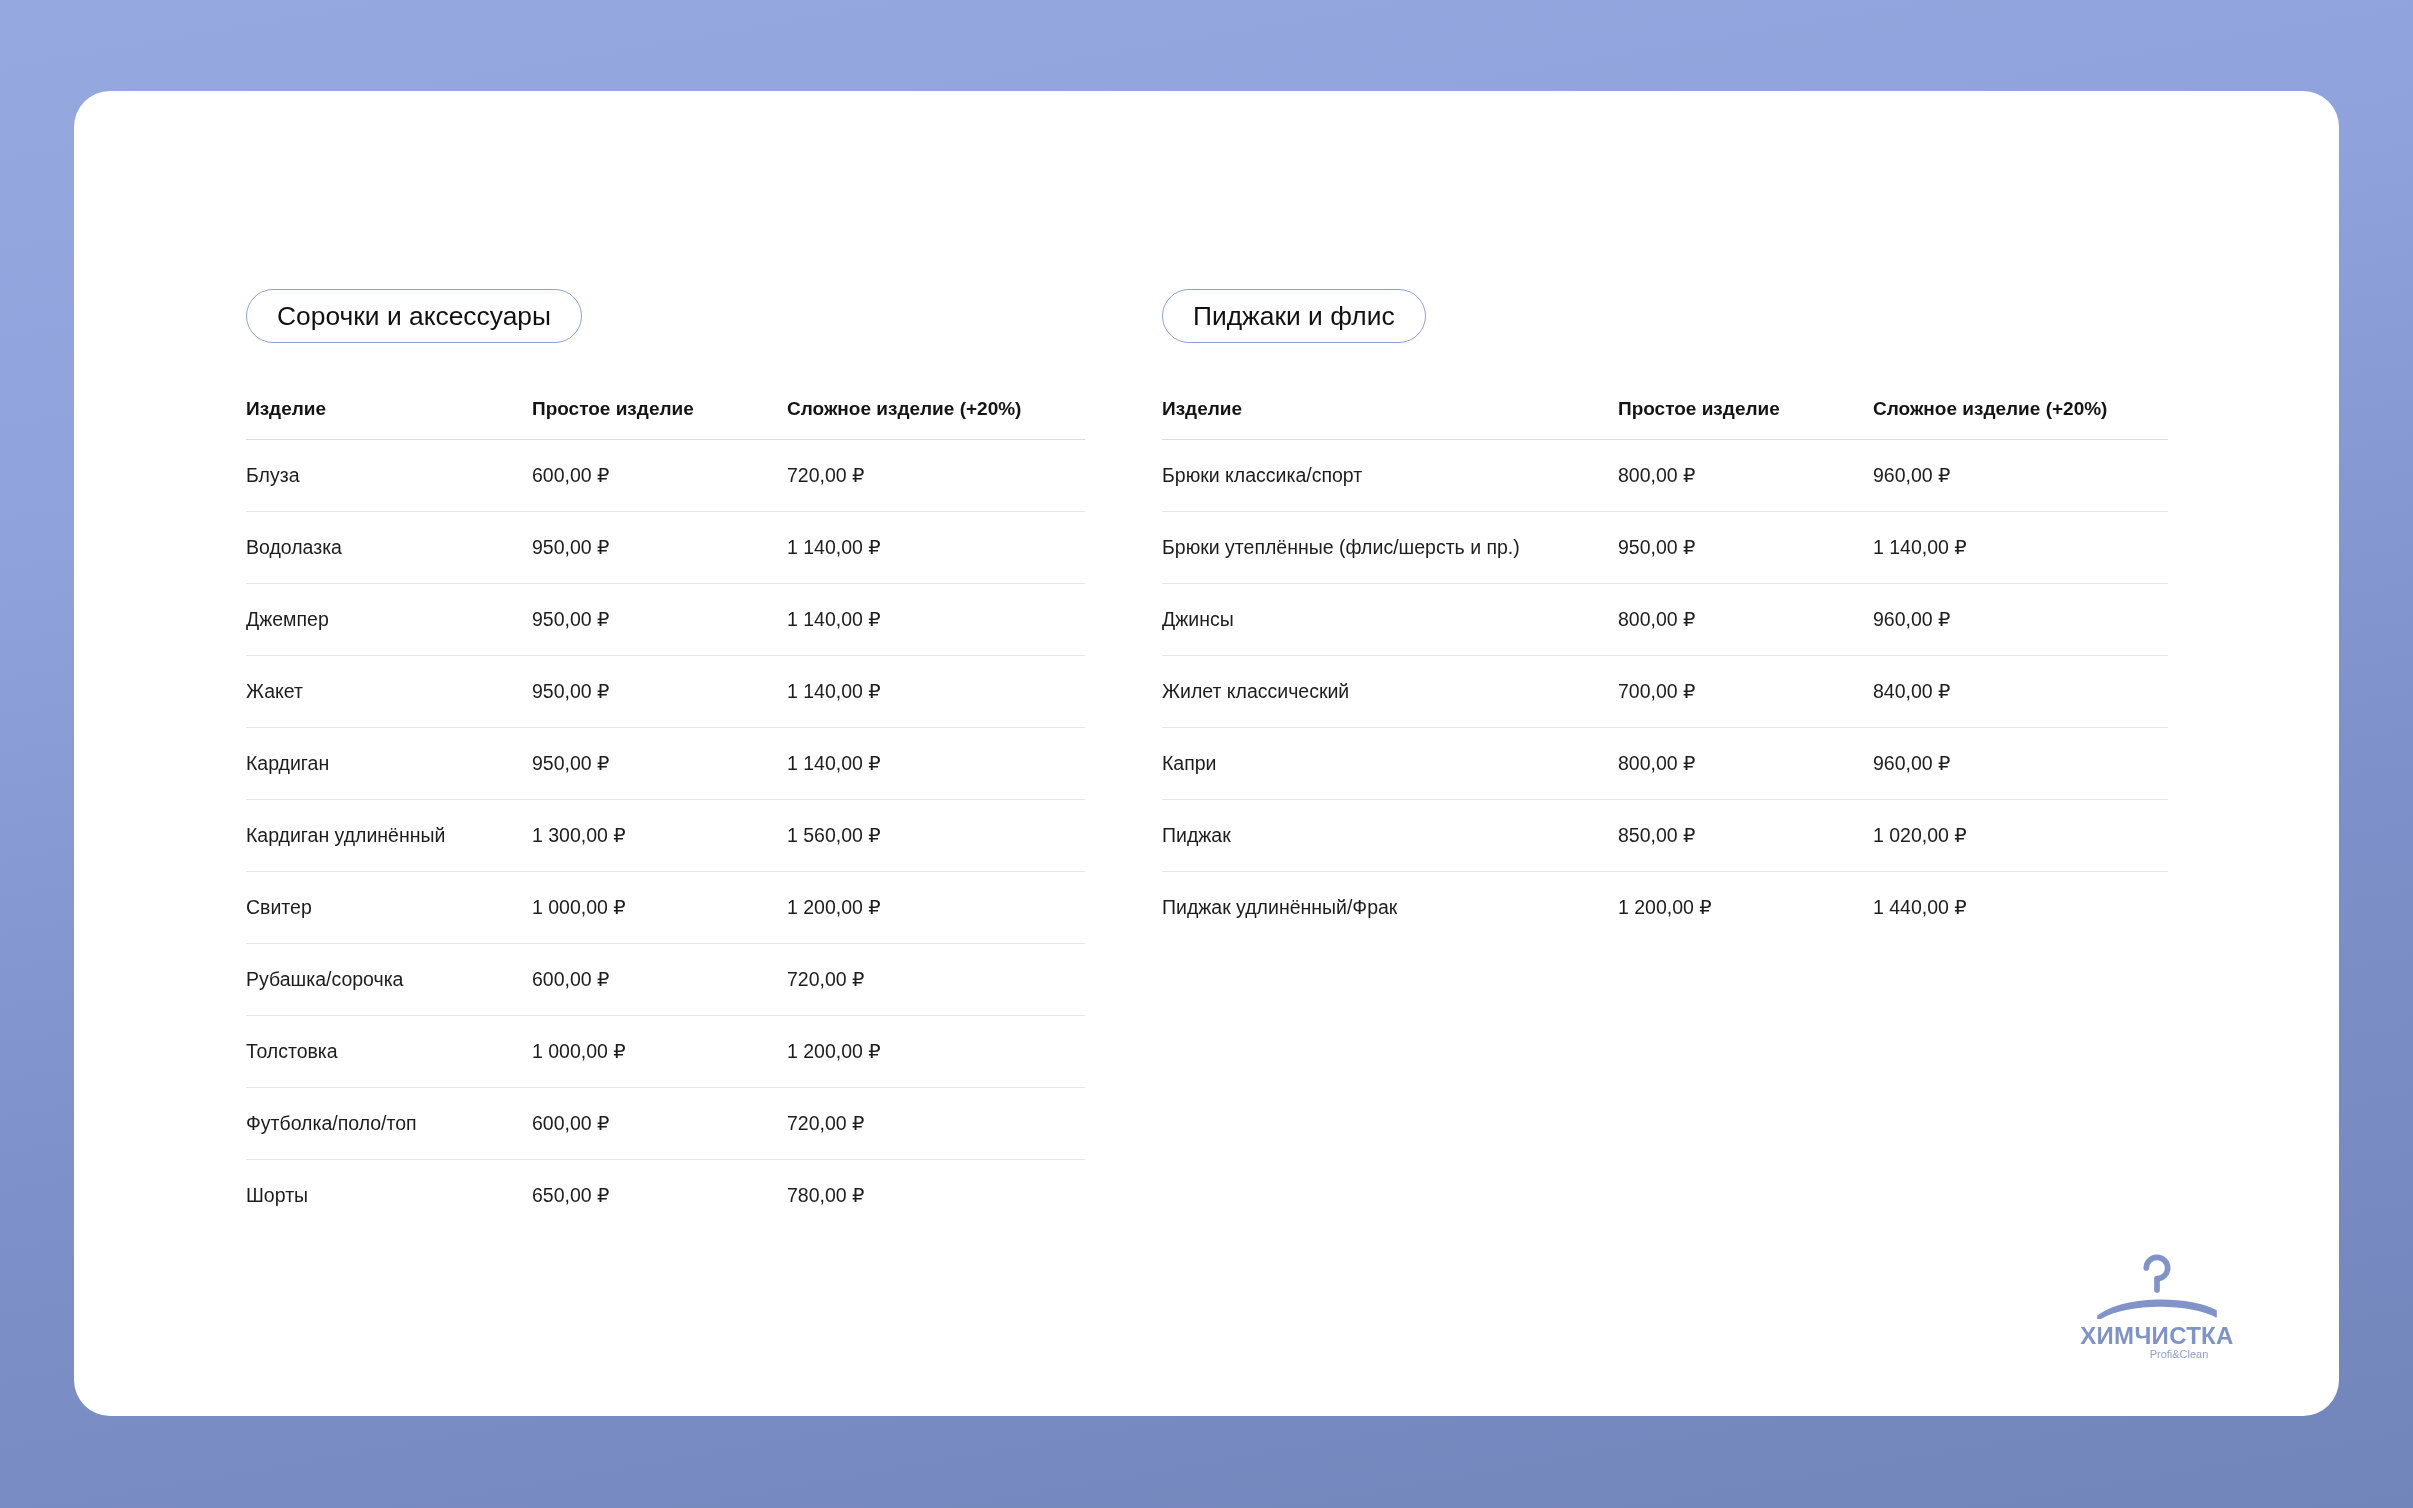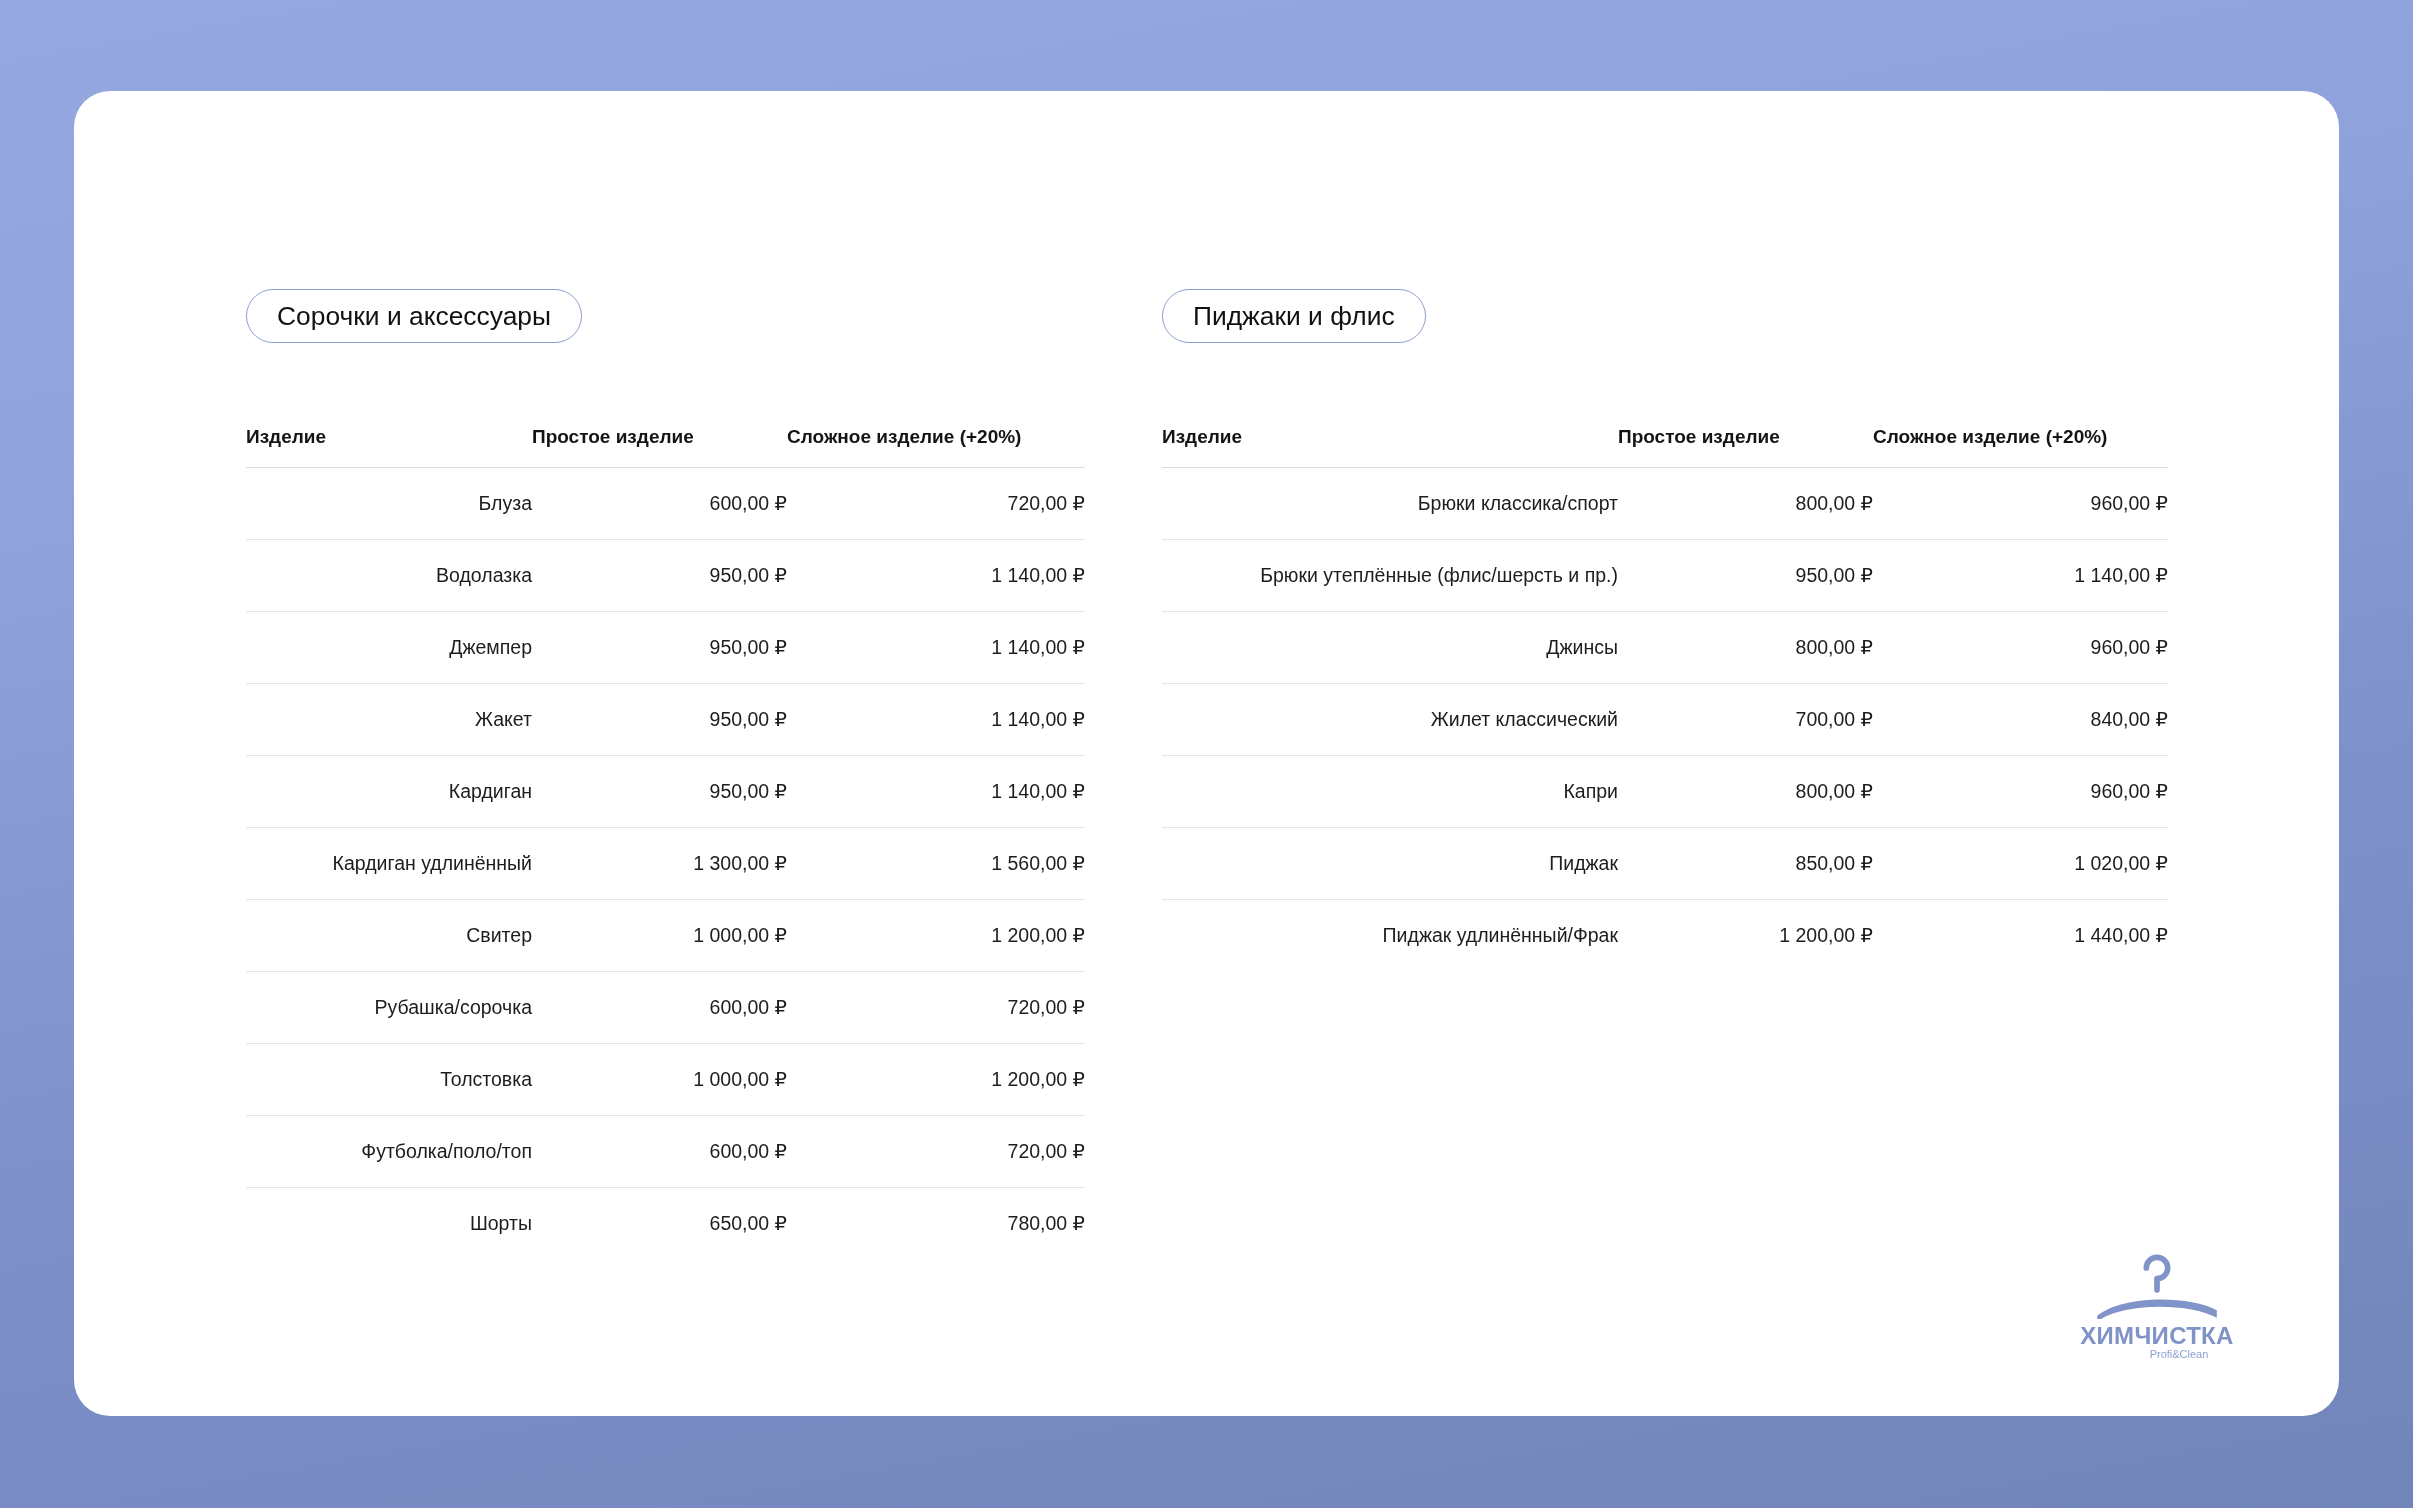--- a/index.html
+++ b/index.html
@@ -56,37 +56,37 @@
     font-size: 26.4px;
     line-height: 1;
     color: #111111;
     white-space: nowrap;
     cursor: pointer;
   }
 
   
   .price-table {
     width: 100%;
-    margin-top: 83px;
+    margin-top: 55px;
     border-collapse: collapse;
     table-layout: fixed;
   }
 
   .price-table th {
     text-align: left;
     font-size: 19px;
     font-weight: 700;
     color: #141414;
     padding: 0 0 19px 0;
     vertical-align: bottom;
     white-space: nowrap;
   }
 
   .price-table td {
-    text-align: right;
+    text-align: left;
     font-size: 19.5px;
     font-weight: 400;
     color: #1d1d1d;
     padding: 24px 0 24px 0;
     border-top: 1.3px solid #e6e6e6;
     white-space: nowrap;
     vertical-align: middle;
   }
 
   .price-table tbody tr:first-child td { border-top: 1.3px solid #dddddd; }

